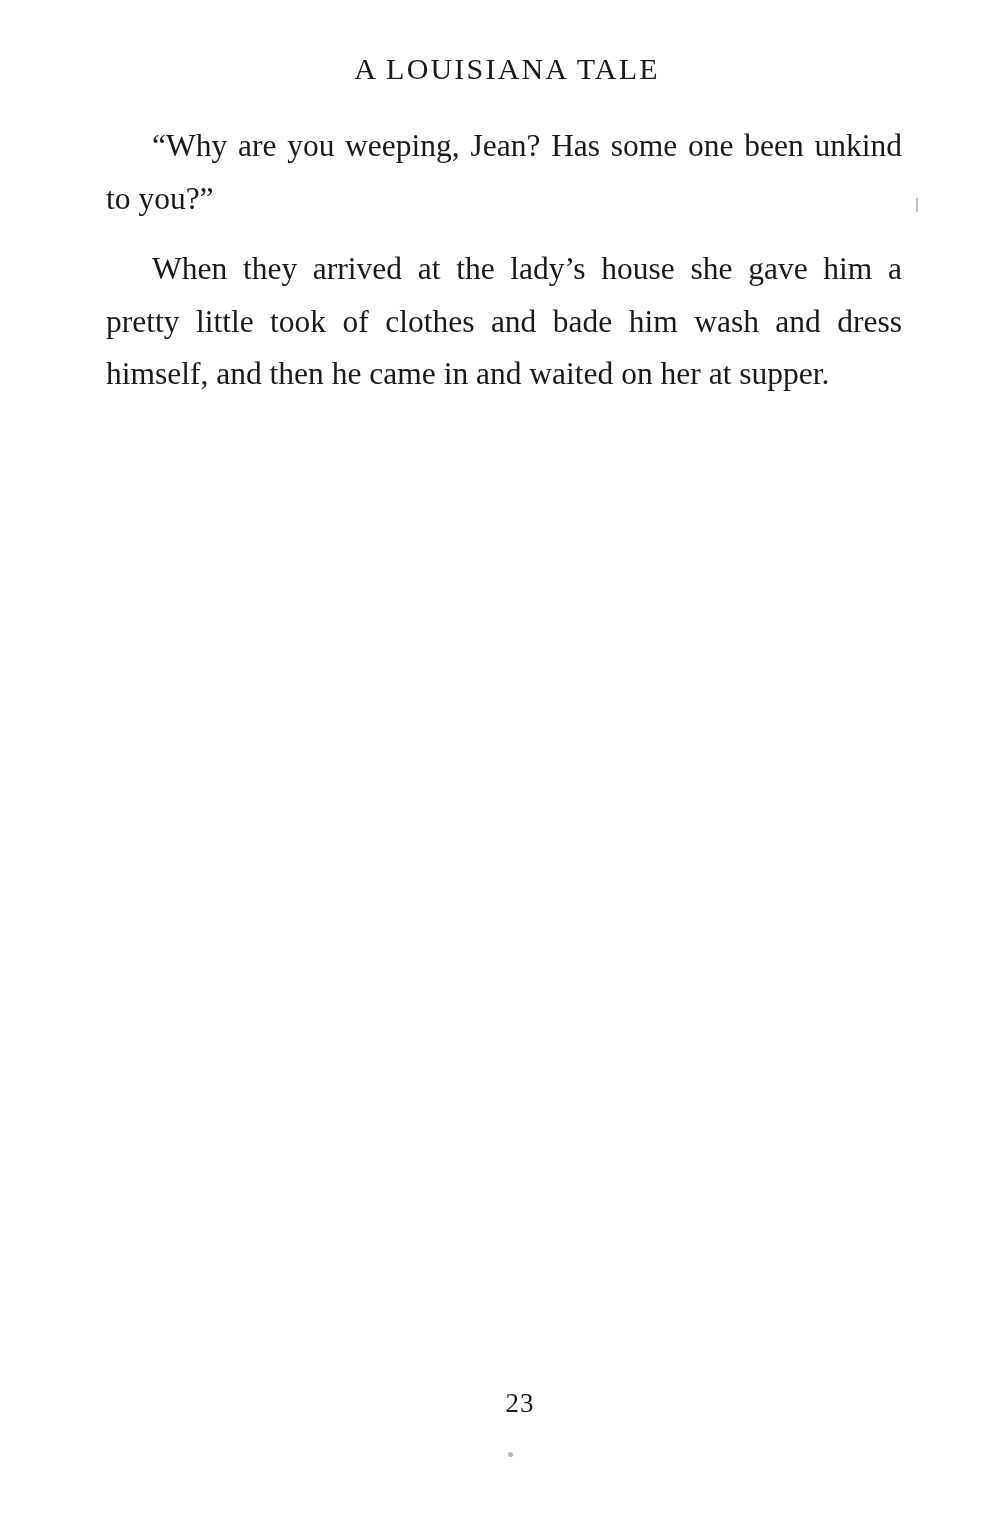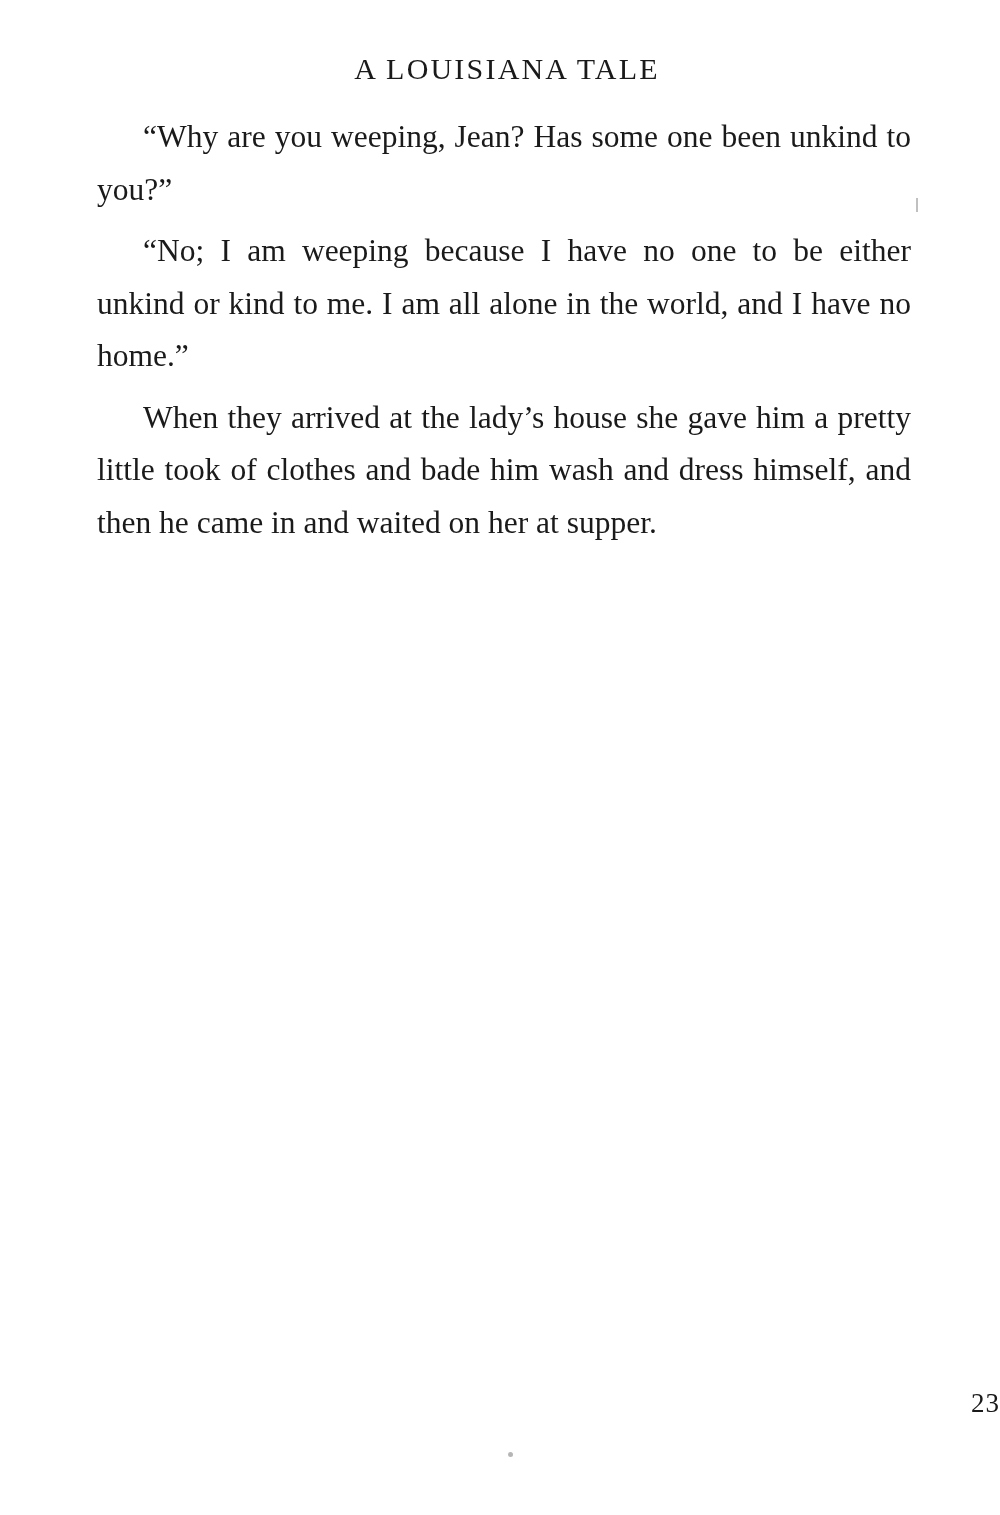--- a/index.html
+++ b/index.html
@@ -20,65 +20,64 @@
     height: 1515px;
     box-sizing: border-box;
     padding: 52px 80px 30px 88px;
     position: relative;
   }
   .running-head {
     text-align: center;
     font-size: 30px;
     letter-spacing: 2.2px;
     font-weight: 400;
-    margin: 0 0 25px 0;
+    margin: 0 0 34px 0;
     padding-left: 6px;
     font-family: "Liberation Serif", "DejaVu Serif", serif;
   }
   .body-text {
     font-size: 31.5px;
     line-height: 52.5px;
     text-align: justify;
     text-justify: inter-word;
     hyphens: none;
   }
   .body-text p {
-    margin: 9px;
+    margin: 18px;
     text-indent: 46px;
   }
   .body-text p:last-child {
     text-align: justify;
   }
   .folio {
     position: absolute;
     left: 0;
     right: 0;
     bottom: 96px;
-    text-align: right;
+    text-align: center;
     font-size: 27px;
     letter-spacing: 1px;
     padding-left: 40px;
   }
   .speck {
     position: absolute;
     background: #8d8d8d;
   }
   .speck-a { left: 916px; top: 198px; width: 2px; height: 14px; opacity: .55; }
   .speck-b { left: 508px; top: 1452px; width: 5px; height: 5px; border-radius: 50%; opacity: .65; }
 </style>
 </head>
 <body>
 
 <div class="page">
 
   <div class="running-head">A LOUISIANA TALE</div>
 
   <div class="body-text">
     <p>“Why are you weeping, Jean? Has some one been unkind to you?”</p>
-    <p>“No; I am weeping because I have no one to be either unkind or kind to me. I am all alone in the world, and I have no home.”</p>
     <p>When they arrived at the lady’s house she gave him a pretty little took of clothes and bade him wash and dress himself, and then he came in and waited on her at supper.</p>
   </div>
 
   <div class="folio">23</div>
 
   <div class="speck speck-a"></div>
   <div class="speck speck-b"></div>
 </div>
 
 </body></html>

